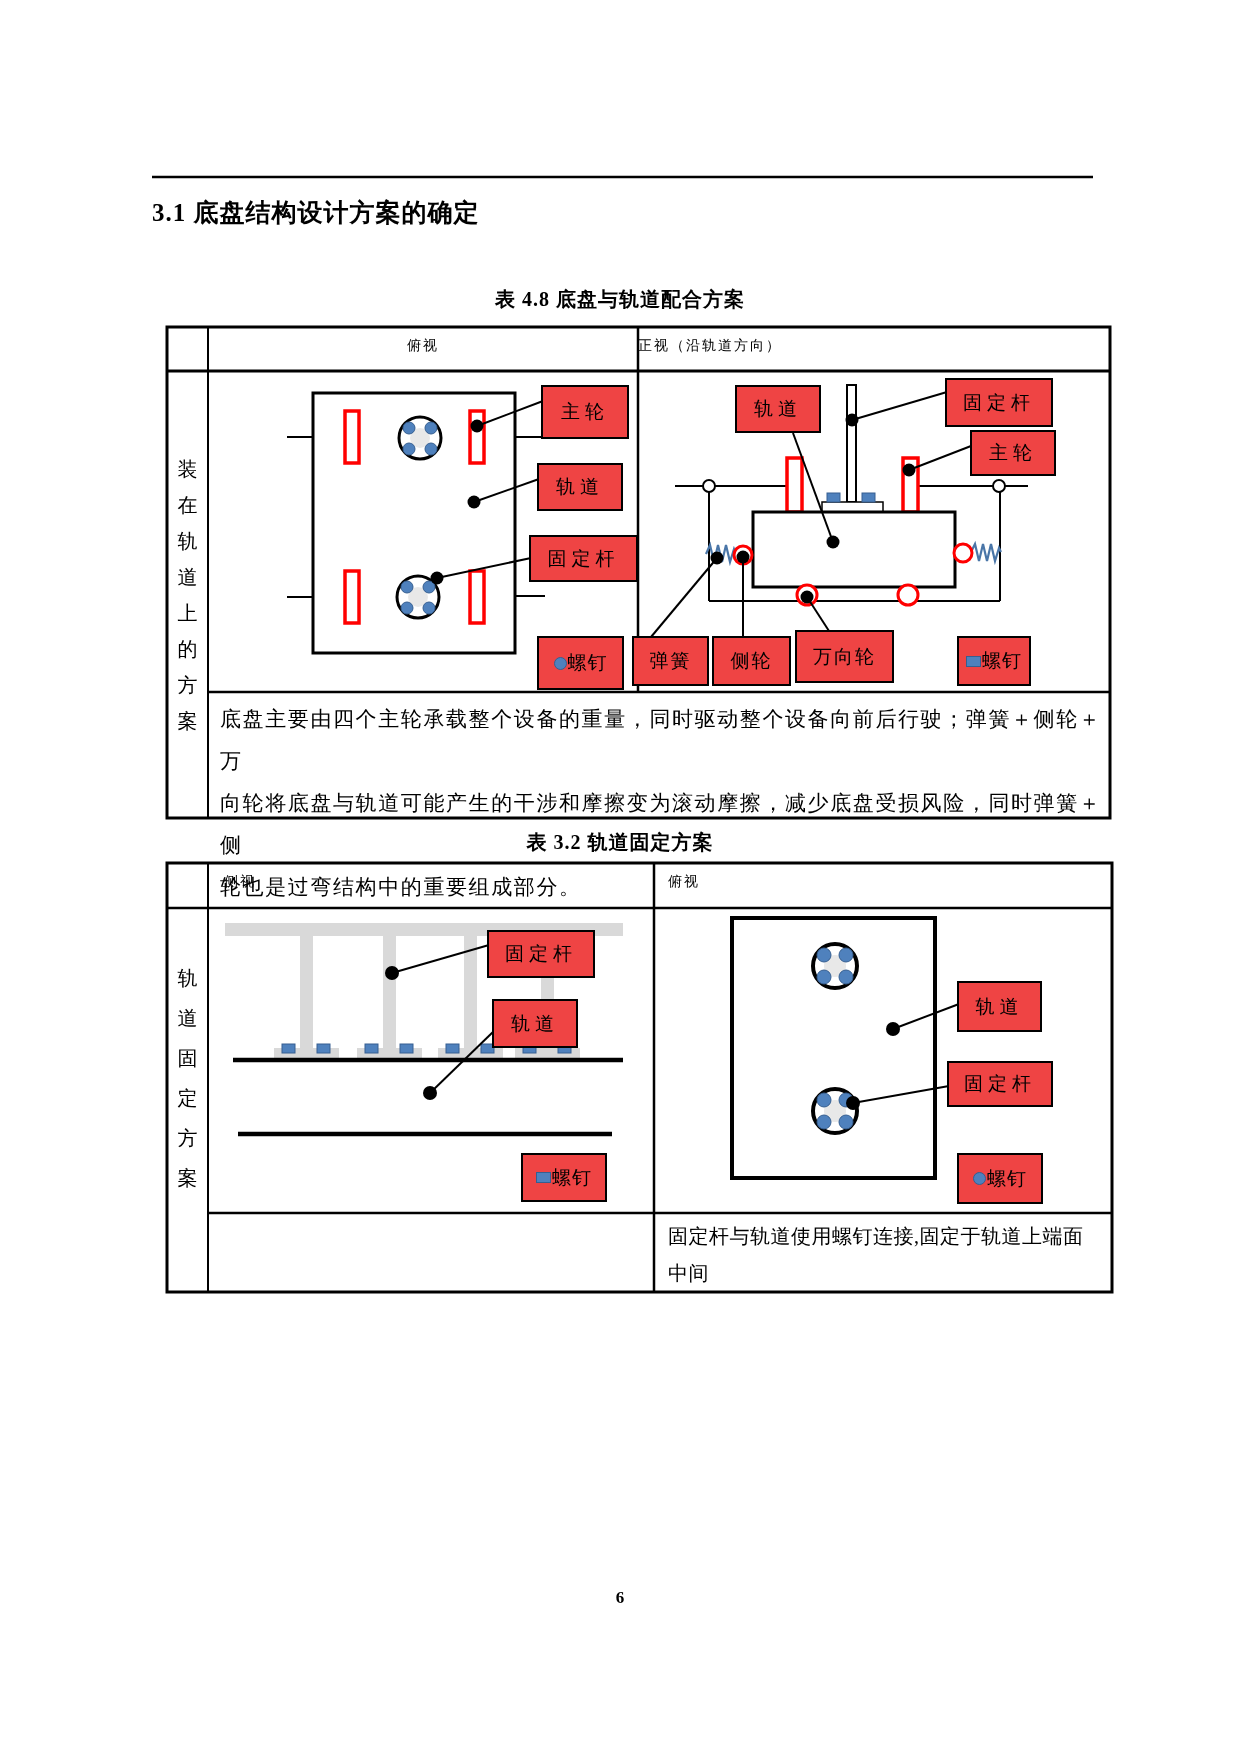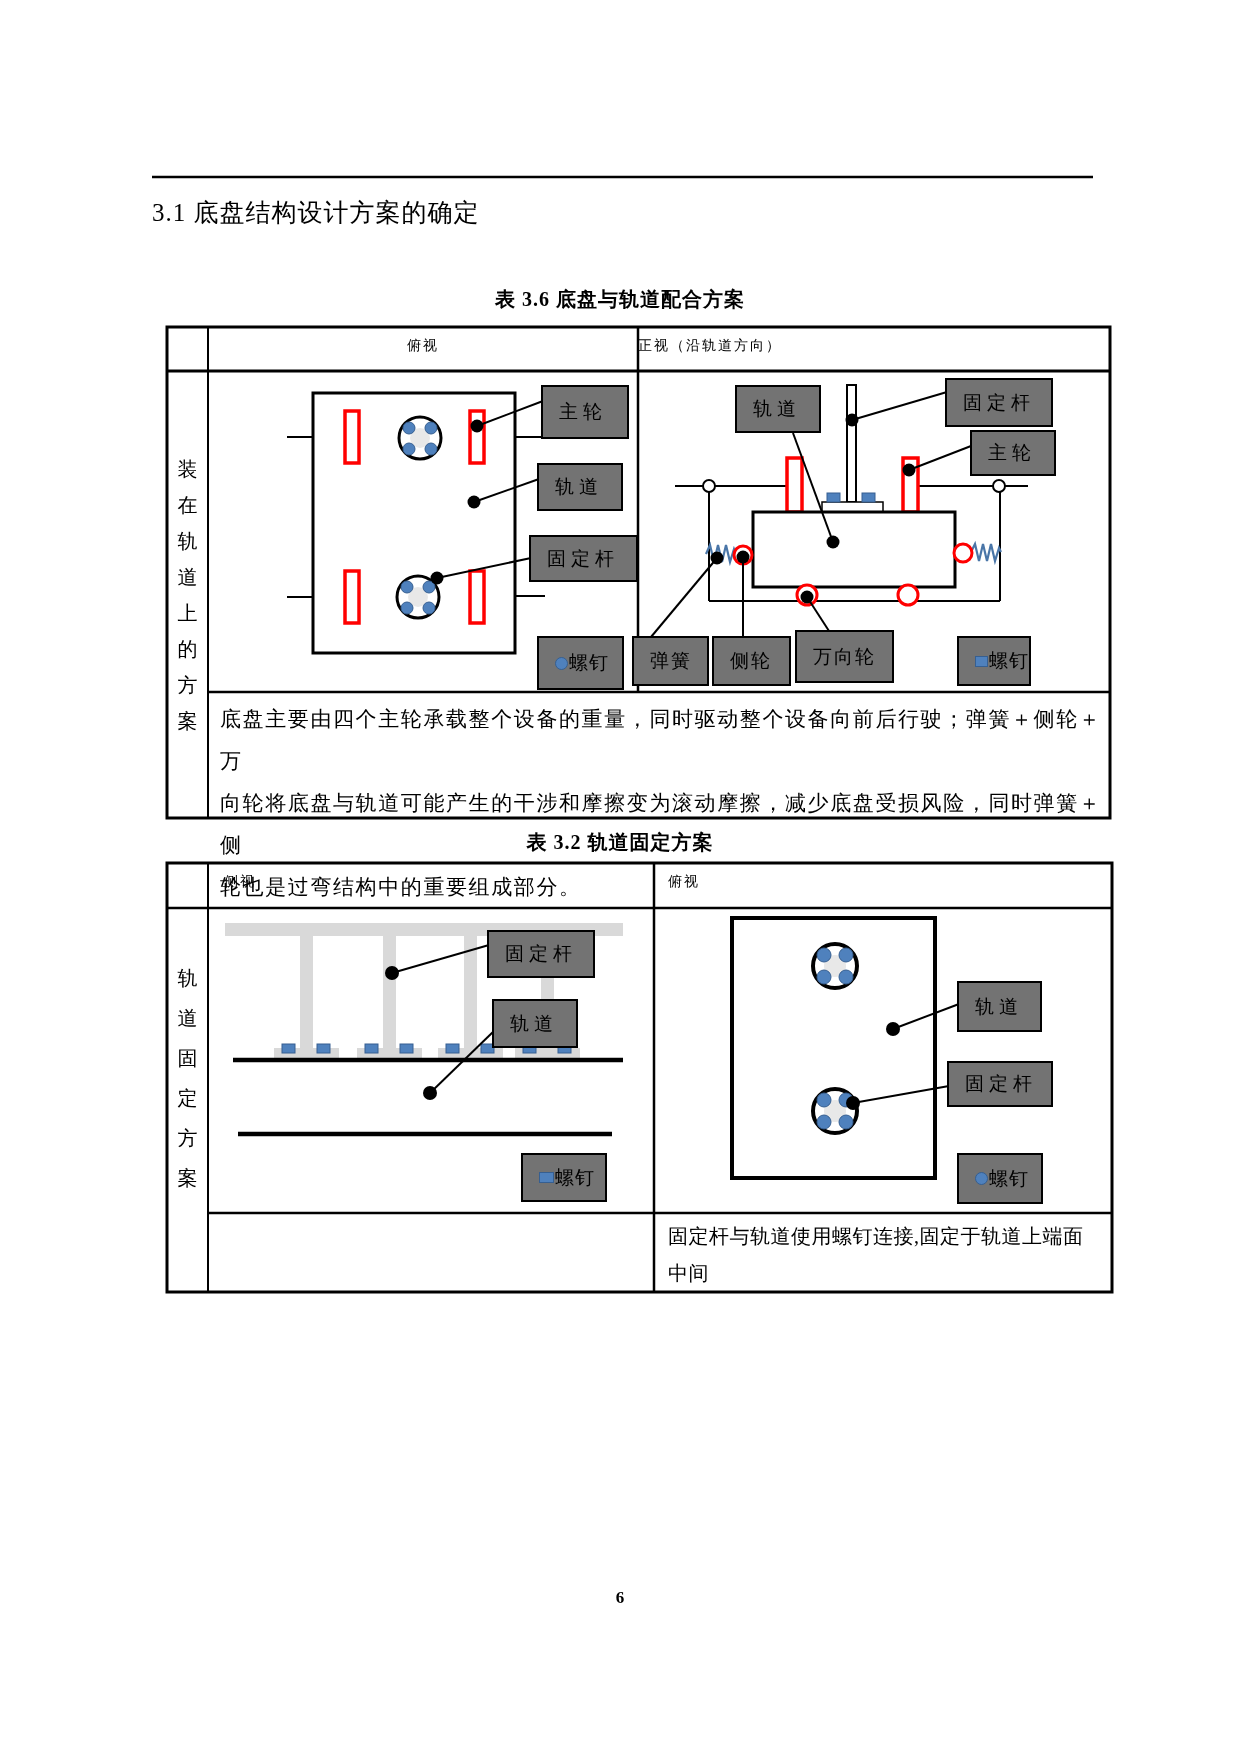--- a/index.html
+++ b/index.html
@@ -2,26 +2,26 @@
 <html><head>
 <meta charset="utf-8">
 <style>
   html,body{margin:0;padding:0;background:#888;}
   #page{position:relative;width:1240px;height:1754px;background:#ffffff;margin:0 auto;
         font-family:"Liberation Serif","DejaVu Serif",serif;color:#000;overflow:hidden;}
   #shapes{position:absolute;left:0;top:0;z-index:1;}
   .abs{position:absolute;z-index:2;}
   .center-text{left:0;width:1240px;text-align:center;}
   .hdr{font-size:17px;letter-spacing:1px;}
-  .h1{font-size:25px;font-weight:normal;letter-spacing:1px;}
+  .h1{font-size:25px;font-weight:bold;letter-spacing:1px;}
   .cap{font-size:20px;font-weight:bold;letter-spacing:1px;}
   .colhead{font-size:14px;letter-spacing:2px;}
-  .lbox{position:absolute;z-index:2;background:#737373;border:2px solid #000;
-        display:flex;align-items:center;justify-content:flex-start;
-        font-size:19px;letter-spacing:5px;box-sizing:border-box;white-space:nowrap;padding-left:16px;}
+  .lbox{position:absolute;z-index:2;background:#ef4444;border:2px solid #000;
+        display:flex;align-items:center;justify-content:center;
+        font-size:19px;letter-spacing:5px;box-sizing:border-box;white-space:nowrap;}
   .legend{letter-spacing:1px;font-size:19px;}
   .screw-dot{display:inline-block;width:11px;height:11px;border-radius:50%;
         background:#4F81BD;border:1px solid #365F91;margin-right:1px;}
   .screw-square{display:inline-block;width:13px;height:9px;
         background:#4F81BD;border:1px solid #365F91;margin-right:1px;}
   .vlabel{display:flex;flex-direction:column;align-items:center;justify-content:center;
         font-size:20px;}
   .vlabel span{display:block;line-height:1;}
   .desc{font-size:21px;line-height:42px;letter-spacing:1.6px;white-space:pre-line;}
   .desc2{font-size:20px;line-height:37px;letter-spacing:0.5px;white-space:pre-line;}
@@ -181,21 +181,21 @@
       <line class="k" x1="893" y1="1029" x2="959" y2="1004" stroke-width="2"></line>
       <line class="k" x1="853" y1="1103" x2="949" y2="1086" stroke-width="2"></line>
       <circle class="dot" cx="893" cy="1029" r="7"></circle>
       <circle class="dot" cx="853" cy="1103" r="7"></circle>
     </g>
   </svg>
 
 
   <div class="abs h1" style="left:152px;top:196px">3.1 底盘结构设计方案的确定</div>
 
-  <div class="abs center-text cap" style="top:286px">表 3.6 底盘与轨道配合方案</div>
+  <div class="abs center-text cap" style="top:286px">表 4.8 底盘与轨道配合方案</div>
 
   <div class="abs colhead" style="left:208px;top:337px;width:430px;text-align:center">俯视</div>
   <div class="abs colhead" style="left:638px;top:337px;width:472px;text-align:left">正视（沿轨道方向）</div>
 
   <div class="abs vlabel" style="left:167px;top:371px;width:41px;height:447px;gap:16px">
     <span>装</span>
     <span>在</span>
     <span>轨</span>
     <span>道</span>
     <span>上</span>

